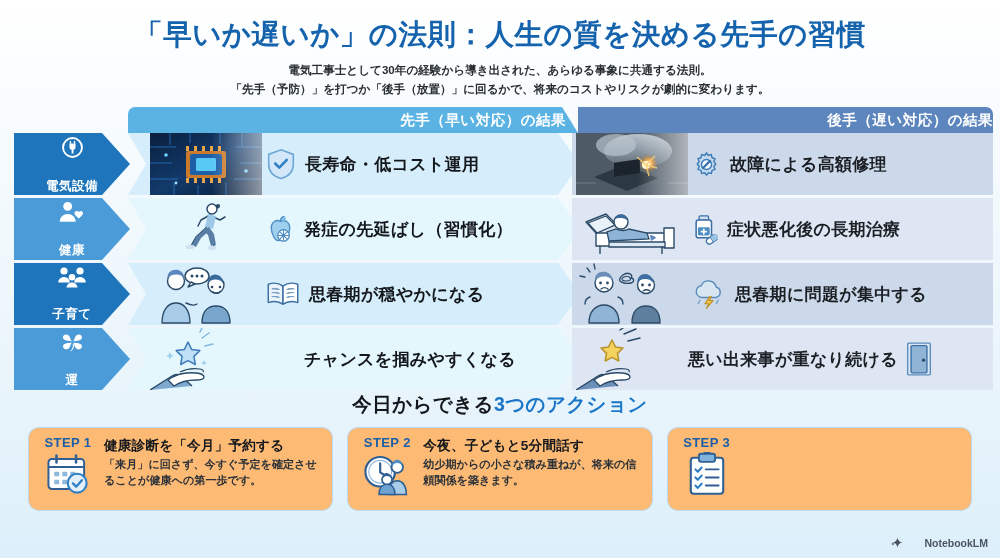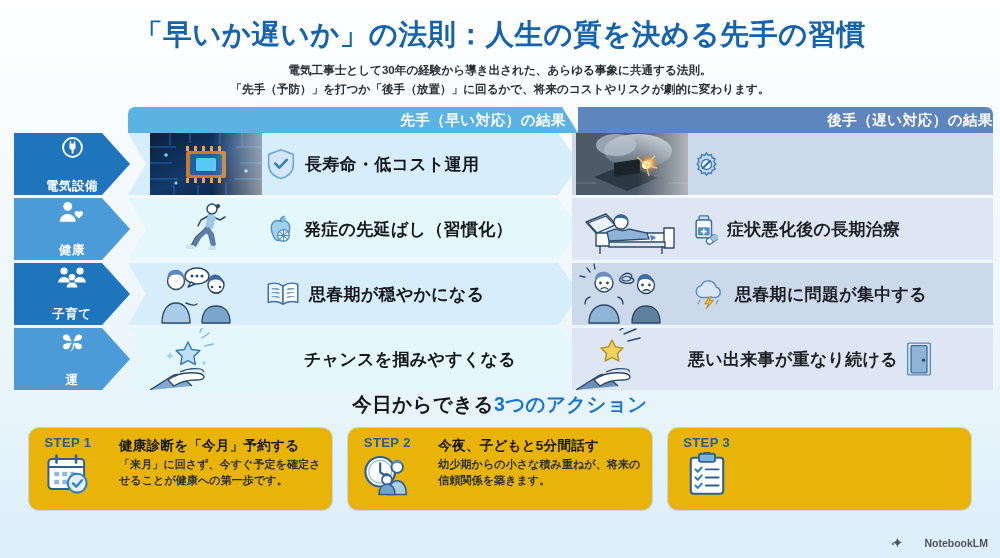--- a/index.html
+++ b/index.html
@@ -88,23 +88,23 @@
 
   
   .acts-h {
     text-align: center; margin-top: 7px;
     font-size: 19.5px; font-weight: bold; color: #14181c; letter-spacing: .4px;
   }
   .acts-h .blue { color: #1976c8; margin-top: 24px; }
 
   .cards { display: flex; gap: 14px; padding: 9px 28px 0 28px; }
   .card {
-    flex: 1; background: #eab308; border: 1.6px solid #bcd9ef;
+    flex: 1; background: #fdba74; border: 1.6px solid #bcd9ef;
     border-radius: 11px; padding: 7px 10px 8px 10px;
-    display: flex; gap: 22px; min-height: 84px;
+    display: flex; gap: 7px; min-height: 84px;
   }
   .card .cicon { flex: 0 0 58px; display: flex; flex-direction: column; align-items: center; }
   .card .step {
     font-size: 13px; font-weight: bold; color: #1b5fa8;
     letter-spacing: .4px; margin-bottom: 2px;
   }
   .card .cbody { flex: 1; padding-top: 2px; }
   .card .ctitle {
     font-size: 13.6px; font-weight: bold; color: #14181c;
     line-height: 1.28; letter-spacing: .2px;
@@ -233,20 +233,21 @@
             </g>
           </svg>
         </div>
         <span class="ic">
           <svg width="29" height="29" viewBox="0 0 24 24">
             <path d="M12 2.4l1.5 2 2.5-.6.6 2.5 2.4.9-.9 2.4 1.6 2-1.6 2 .9 2.4-2.4.9-.6 2.5-2.5-.6-1.5 2-1.5-2-2.5.6-.6-2.5-2.4-.9.9-2.4-1.6-2 1.6-2-.9-2.4 2.4-.9.6-2.5 2.5.6z" fill="#c4d9ee" stroke="#3d7cb8" stroke-width="1.2"></path>
             <circle cx="12" cy="12" r="4.2" fill="#eef5fb" stroke="#3d7cb8" stroke-width="1.2"></circle>
             <path d="M9.1 14.9L14.9 9.1" stroke="#2f6ea8" stroke-width="1.7" stroke-linecap="round"></path>
           </svg>
         </span>
+        <span class="txt">故障による高額修理</span>
       </div>
     </div>
 
     <div class="row d2">
       <div class="cat light">
         <span>
           <svg width="28" height="25" viewBox="0 0 26 22" fill="#fff">
             <circle cx="9" cy="5.3" r="4.1"></circle>
             <path d="M1.6 19.5c0-4.2 3.3-7.2 7.4-7.2s7.4 3 7.4 7.2z"></path>
             <path d="M19.3 10.6c1.1-1.6 3.9-1 3.9 1.2 0 1.9-2.4 3.6-3.9 4.7-1.5-1.1-3.9-2.8-3.9-4.7 0-2.2 2.8-2.8 3.9-1.2z"></path>

